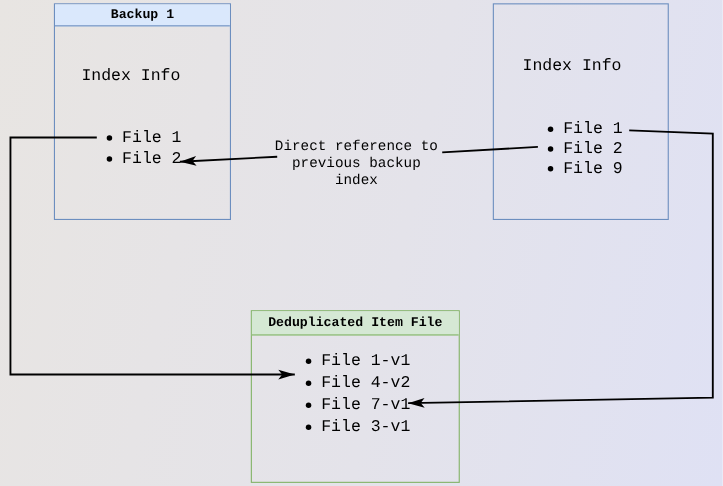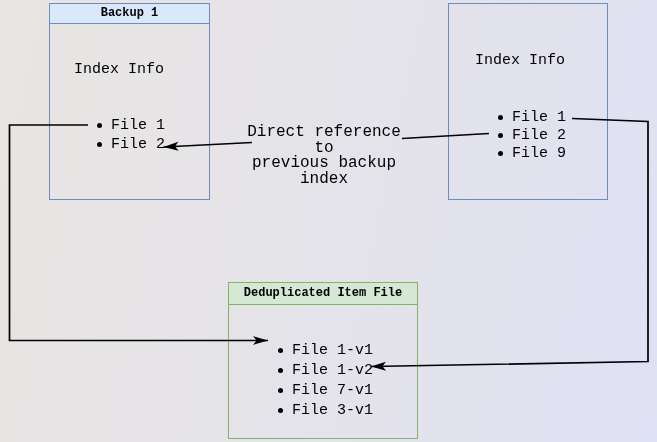--- a/index.html
+++ b/index.html
@@ -25,21 +25,21 @@
   .subtitle{position:absolute;font-size:15px;line-height:18px;white-space:nowrap;}
   .file-list{position:absolute;}
   .file-item{display:flex;align-items:center;}
   .rows-19 .file-item{height:19px;}
   .rows-18 .file-item{height:18px;}
   .rows-20 .file-item{height:20px;}
   .bullet{width:5px;height:5px;border-radius:50%;background:#000;margin-right:9px;flex:none;}
   .item-label{font-size:15px;white-space:nowrap;}
   .edge-label{
     position:absolute;left:244px;top:125px;width:160px;
-    font-size:16px;line-height:15.5px;text-align:center;
+    font-size:13px;line-height:15.5px;text-align:center;
     white-space:pre-line;z-index:6;
   }
 </style>
 </head>
 <body>
 
 <div class="canvas">
 
   <div class="box blue" style="left:49px;top:3px;width:161px;height:197px;">
     <div class="box-header">
@@ -73,28 +73,28 @@
         <span class="bullet"></span>
         <span class="item-label">File 9</span>
       </div>
     </div>
   </div>
 
   <div class="box green" style="left:228px;top:282px;width:190px;height:157px;">
     <div class="box-header">
       <span>Deduplicated Item File</span>
     </div>
-    <div class="file-list rows-20" style="left:49px;top:57px;">
+    <div class="file-list rows-20" style="left:49px;top:35px;">
       <div class="file-item">
         <span class="bullet"></span>
         <span class="item-label">File 1-v1</span>
       </div>
       <div class="file-item">
         <span class="bullet"></span>
-        <span class="item-label">File 1-v2</span>
+        <span class="item-label">File 4-v2</span>
       </div>
       <div class="file-item">
         <span class="bullet"></span>
         <span class="item-label">File 7-v1</span>
       </div>
       <div class="file-item">
         <span class="bullet"></span>
         <span class="item-label">File 3-v1</span>
       </div>
     </div>

